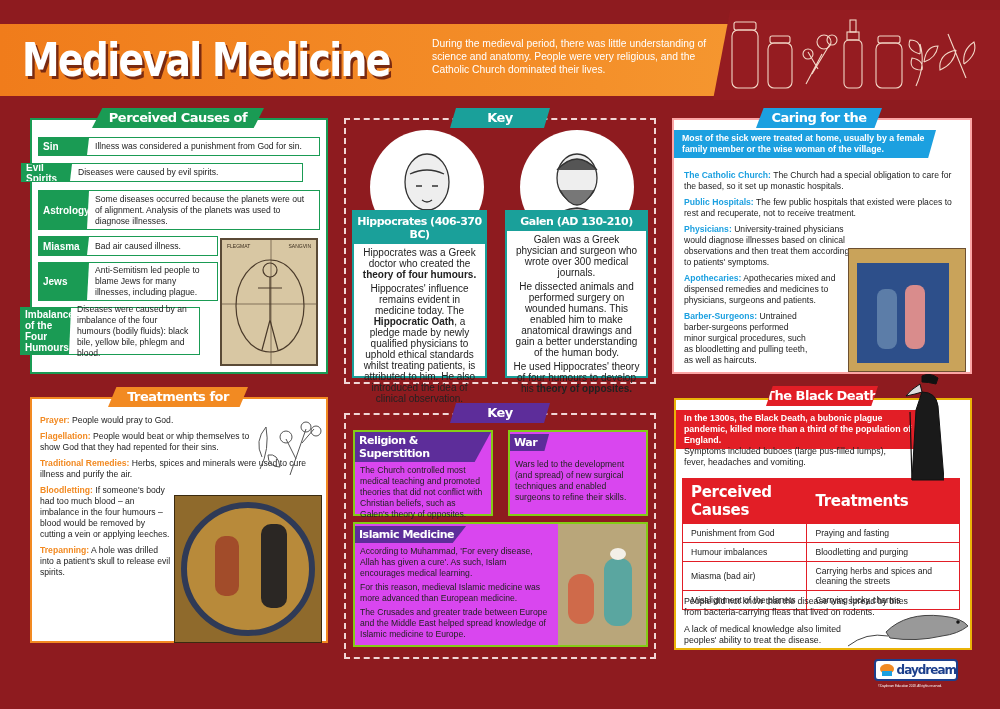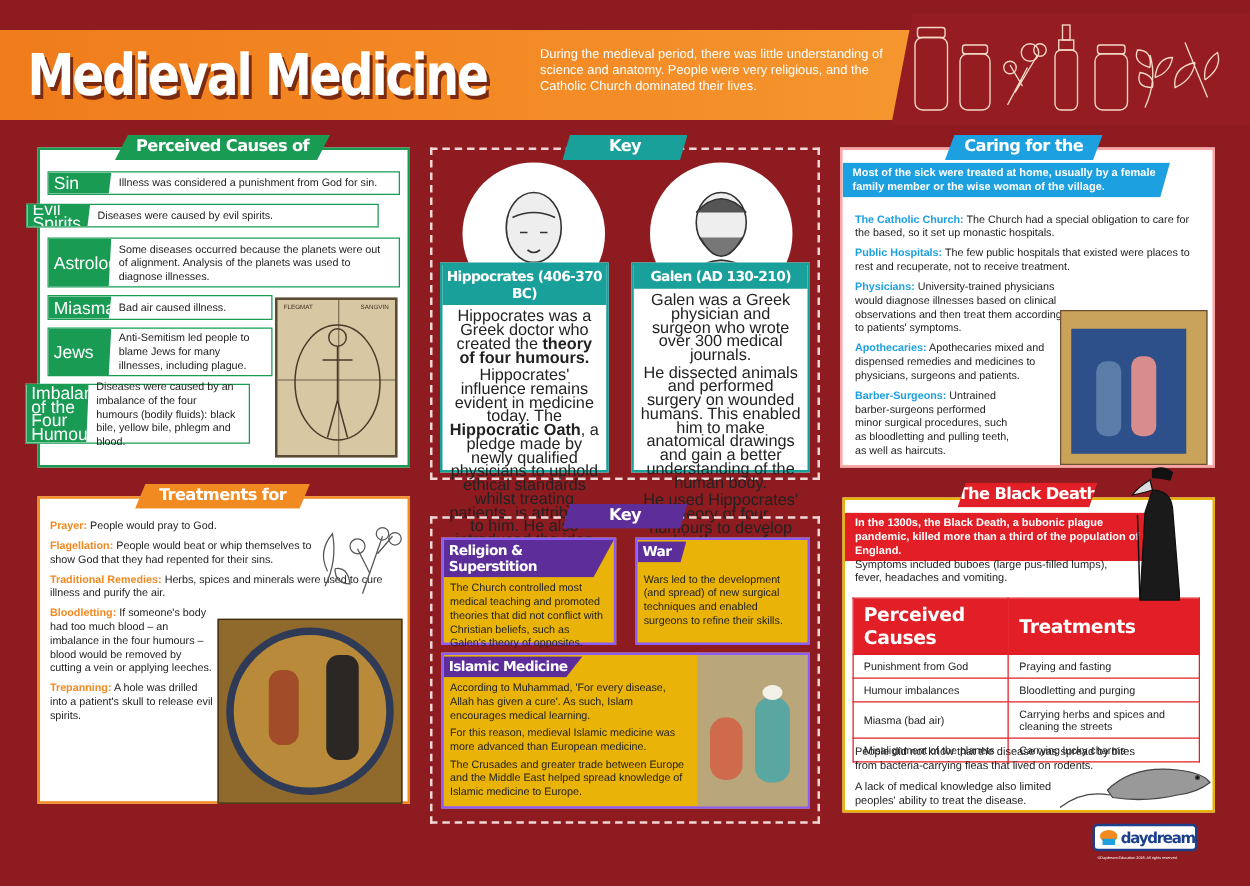--- a/index.html
+++ b/index.html
@@ -11,39 +11,39 @@
 #hdr-right{left:713px;top:10px;width:287px;height:90px;background:#951c21}
 #hdr-title{left:22px;top:30px;font-family:"DejaVu Sans",sans-serif;font-weight:bold;font-size:46px;color:#fff;letter-spacing:-2px;transform:scaleX(.82);transform-origin:left;text-shadow:3px 3px 0 #7a2a10;line-height:60px}
 #hdr-desc{left:432px;top:37px;width:280px;font-size:10.3px;line-height:13px;color:#fff}
 
 .stitle{position:absolute;height:20px;color:#fff;font-family:"DejaVu Sans",sans-serif;font-weight:bold;font-size:13px;line-height:20px;text-align:center;clip-path:polygon(6% 0,100% 0,94% 100%,0 100%);letter-spacing:-.5px;z-index:3}
 .green{background:#1a9b54}.teal{background:#1aa09a}.blue{background:#1ca0e0}.orange{background:#f28a22}.purple{background:#5d2d9a}.red{background:#e21e26}
 .card{position:absolute;background:#fff}
 
 #causes{left:30px;top:118px;width:298px;height:256px;border:2px solid #1a9b54}
 .crow{position:absolute;left:8px;height:auto;border:1.5px solid #1a9b54;background:#fff;display:flex}
-.crow .lab{width:50px;background:#1a9b54;color:#fff;font-weight:normal;font-size:14px;padding:0 4px;display:flex;align-items:center;line-height:11px;clip-path:polygon(0 0,100% 0,96% 100%,0 100%)}
+.crow .lab{width:50px;background:#1a9b54;color:#fff;font-weight:bold;font-size:10px;padding:0 4px;display:flex;align-items:center;line-height:11px;clip-path:polygon(0 0,100% 0,96% 100%,0 100%)}
 .crow .txt{flex:1;font-size:8.6px;line-height:11px;padding:3px 6px;display:flex;align-items:center}
 
 .dashbox{position:absolute;border:2px dashed #f1d6d6}
 .circle{position:absolute;width:114px;height:114px;border-radius:50%;background:#fff;overflow:hidden;display:flex;align-items:center;justify-content:center}
 .person{position:absolute;width:135px;background:#fff;border:2px solid #1aa09a}
 .person .nm{background:#1aa09a;color:#fff;font-family:"DejaVu Sans",sans-serif;font-weight:bold;font-size:11px;text-align:center;padding:3px 0;letter-spacing:-.5px}
-.person p{font-size:13px;line-height:11px;text-align:center;padding:3px 5px 0}
+.person p{font-size:10px;line-height:11px;text-align:center;padding:3px 5px 0}
 b{font-weight:bold}
 
 #caring{left:672px;top:118px;width:300px;height:256px;border:2px solid #fca5a5}
 .banner{position:absolute;color:#fff;font-weight:bold;font-size:8.8px;line-height:11px;padding:3px 8px}
 .item{font-size:8.6px;line-height:11px;margin-bottom:5px}
 .item .k{font-weight:bold}
 
 #treat{left:30px;top:397px;width:298px;height:246px;border:2px solid #f28a22}
 .ok{color:#f28a22}.bk{color:#1ca0e0}
 
-.inf{position:absolute;background:#eab308;border:2px solid #8b5cf6}
+.inf{position:absolute;background:#d946ef;border:2px solid #84cc16}
 .inf .h{display:inline-block;background:#5d2d9a;color:#fff;font-family:"DejaVu Sans",sans-serif;font-weight:bold;font-size:11px;padding:2px 12px 2px 4px;clip-path:polygon(0 0,100% 0,88% 100%,0 100%);letter-spacing:-.5px}
 .inf p{font-size:8.6px;line-height:11px;padding:3px 5px 0}
 
 #bd{left:674px;top:398px;width:298px;height:252px;border:2px solid #eab308}
 table{border-collapse:collapse;font-size:8.6px}
 td,th{border:1.5px solid #e21e26;padding:4px 8px;text-align:left}
 th{background:#e21e26;color:#fff;font-family:"DejaVu Sans",sans-serif;font-size:15px;letter-spacing:-.3px}
 #logo{left:874px;top:659px;width:84px;height:22px;background:#fff;border-radius:4px;border:2px solid #1c3f8c;display:flex;align-items:center;gap:3px;padding-left:3px}
 #logo span{color:#1c3f8c;font-weight:bold;font-size:12px;font-family:"DejaVu Sans",sans-serif;letter-spacing:-1px}
 #copy{left:878px;top:684px;font-size:3px;color:#fff}

